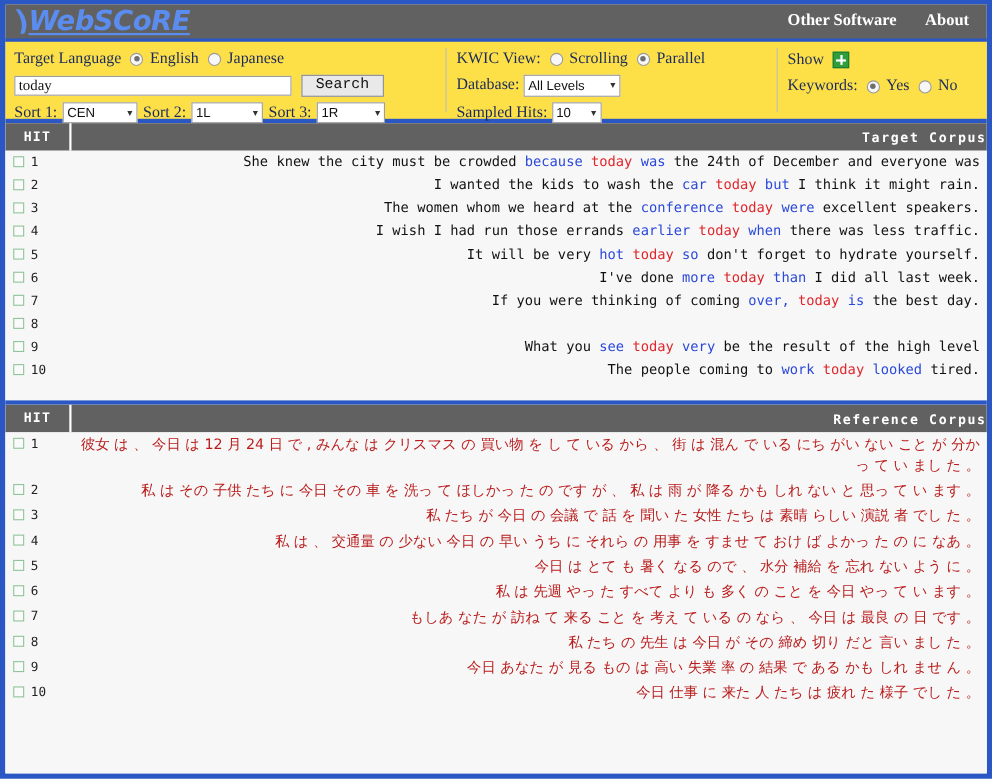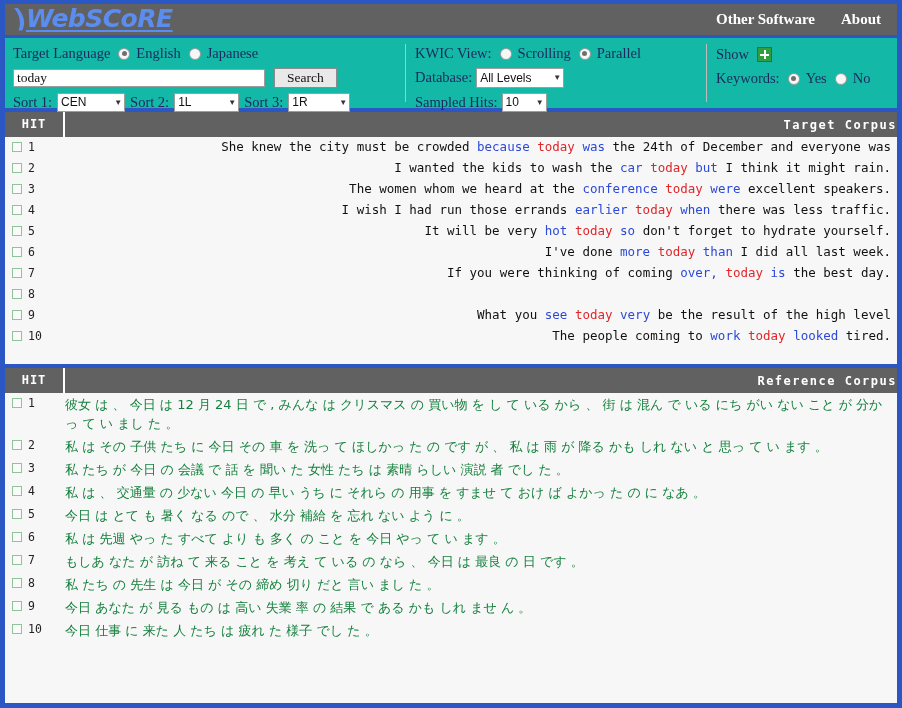--- a/index.html
+++ b/index.html
@@ -44,21 +44,21 @@
   .topnav{display:flex;gap:26px;padding-right:16px;align-items:flex-end;}
   .topnav a{
     color:#ffffff;font-size:15px;font-weight:bold;
     font-family:"Liberation Serif", serif;
     text-decoration:none;white-space:nowrap;
   }
 
   
   .controls{
     flex:0 0 auto;height:74px;box-sizing:border-box;
-    background:#14b8a6;
+    background:#fde047;
     display:flex;align-items:stretch;
     border-bottom:4px solid #2a57c4;
     font-size:14.5px;color:#1b2a5e;
   }
   .col-left{width:400px;padding:4px 0 0 8px;box-sizing:border-box;}
   .vline{width:1px;background:#bdbdbd;margin:6px 0;}
   .col-mid{width:300px;padding:4px 0 0 9px;box-sizing:border-box;}
   .col-right{flex:1;padding:4px 0 0 9px;box-sizing:border-box;}
   .crow{display:flex;align-items:center;gap:4px;height:23px;white-space:nowrap;}
   .lbl{color:#1b2a5e;font-size:14.5px;}
@@ -74,21 +74,21 @@
   }
   .txtin{
     width:252px;height:18px;box-sizing:border-box;
     border:1px solid #9d9d9d;background:#fff;
     font-family:"Liberation Serif", serif;font-size:13.5px;
     color:#111;padding:1px 3px;outline:none;
   }
   .btn{
     height:20px;box-sizing:border-box;
     border:1px solid #8c8c8c;background:#e9e9e9;
-    font-family:Liberation Serif, serif;font-size:13.5px;
+    font-family:Liberation Mono, monospace;font-size:13.5px;
     color:#111;padding:0 12px;cursor:pointer;
     margin-left:5px;
   }
   .sel{
     height:19px;box-sizing:border-box;
     border:1px solid #9d9d9d;background:#fff;
     font-family:"Liberation Sans", sans-serif;font-size:12px;color:#111;
     padding:0 2px 0 3px;
     display:inline-flex;align-items:center;justify-content:space-between;
     cursor:pointer;
@@ -145,21 +145,21 @@
   .kwic{
     font-family:"DejaVu Sans Mono", monospace;font-size:12.5px;
     color:#111;text-align:right;line-height:15px;white-space:pre;
   }
   .kwic .ctx{color:#111;}
   .kwic .col{color:#2b49d8;}
   .kwic .kw{color:#e0262b;}
   
   .jp{
     font-family:"DejaVu Sans", sans-serif;font-size:13px;
-    color:#15803d;line-height:19px;text-align:left;
+    color:#b91c1c;line-height:19px;text-align:right;
     word-break:break-all;
   }
 </style>
 </head>
 <body>
 
 <div class="app">
 
   <div class="topbar">
     <div class="logo"><span class="paren">(</span><span>WebSCoRE</span></div>

